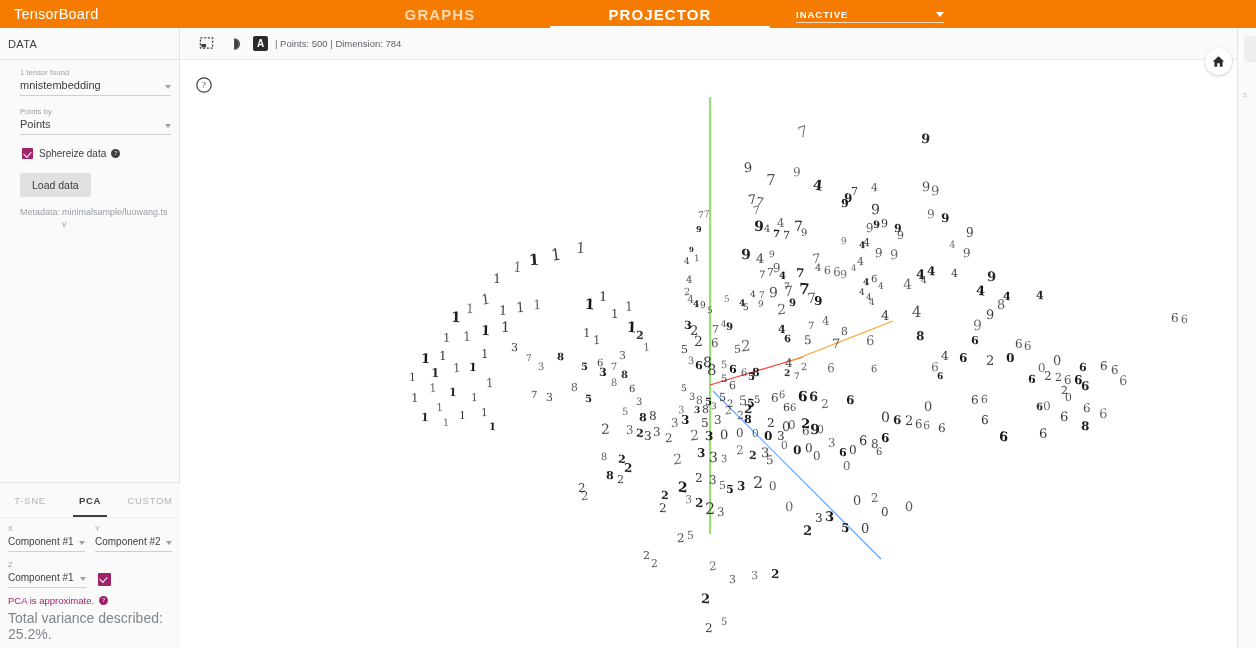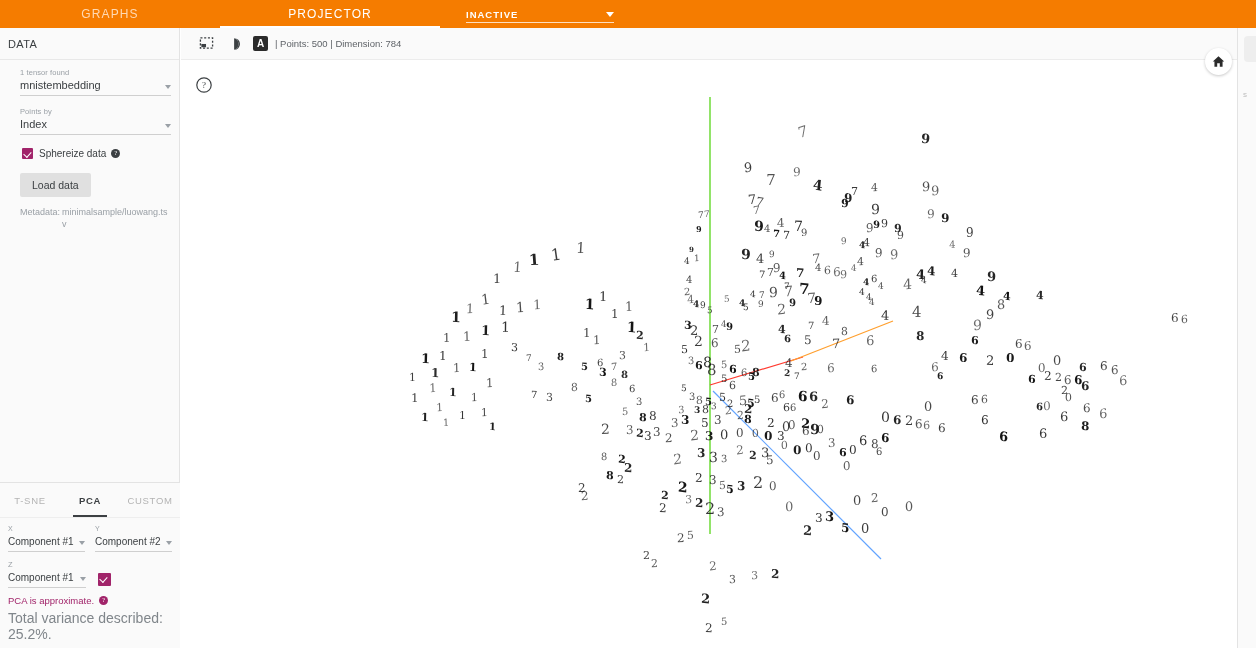--- a/index.html
+++ b/index.html
@@ -25,21 +25,21 @@
     padding-left: 14px;
     font-size: 14.5px;
     letter-spacing: .2px;
     width: 330px;
     color: #ffffff;
   }
   #navtabs { display: flex; align-items: stretch; flex: 1; }
   .navtab {
     position: relative;
     display: flex; align-items: center; justify-content: center;
-    font-size: 12px; font-weight: normal; letter-spacing: 1.1px;
+    font-size: 15px; font-weight: bold; letter-spacing: 1.1px;
     color: #ffd9b3;
     min-width: 220px;
     padding: 0 10px;
     cursor: pointer;
     text-align: right;
   }
   .navtab.active { color: #ffffff; }
   .navtab.active::after {
     content: ""; position: absolute; left: 0; right: 0; bottom: 0;
     height: 2.5px; background: #ffffff;
@@ -234,20 +234,21 @@
   }
   #rp-text {
     position: absolute; left: 5px; top: 62px;
     font-size: 8px; color: #bdbdbd;
   }
 </style>
 </head>
 <body>
 
 <div id="topbar">
+  <div id="brand">TensorBoard</div>
   <div id="navtabs">
     <div class="navtab">GRAPHS</div>
     <div class="navtab active">PROJECTOR</div>
     <div id="runselect">
       <div class="sel">
         <span>INACTIVE</span>
         <span class="caret-white"></span>
       </div>
     </div>
   </div>
@@ -261,21 +262,21 @@
       <div class="field-label">1 tensor found</div>
       <div class="dropdown">
         <span class="val">mnistembedding</span>
         <span class="caret-grey"></span>
       </div>
     </div>
 
     <div class="field">
       <div class="field-label">Points by</div>
       <div class="dropdown">
-        <span class="val">Index</span>
+        <span class="val">Points</span>
         <span class="caret-grey"></span>
       </div>
     </div>
 
 
     <div class="checkrow">
       <span class="cbox"></span>
       <span class="lbl">Sphereize data</span>
       <span class="help-dot">?</span>
     </div>

